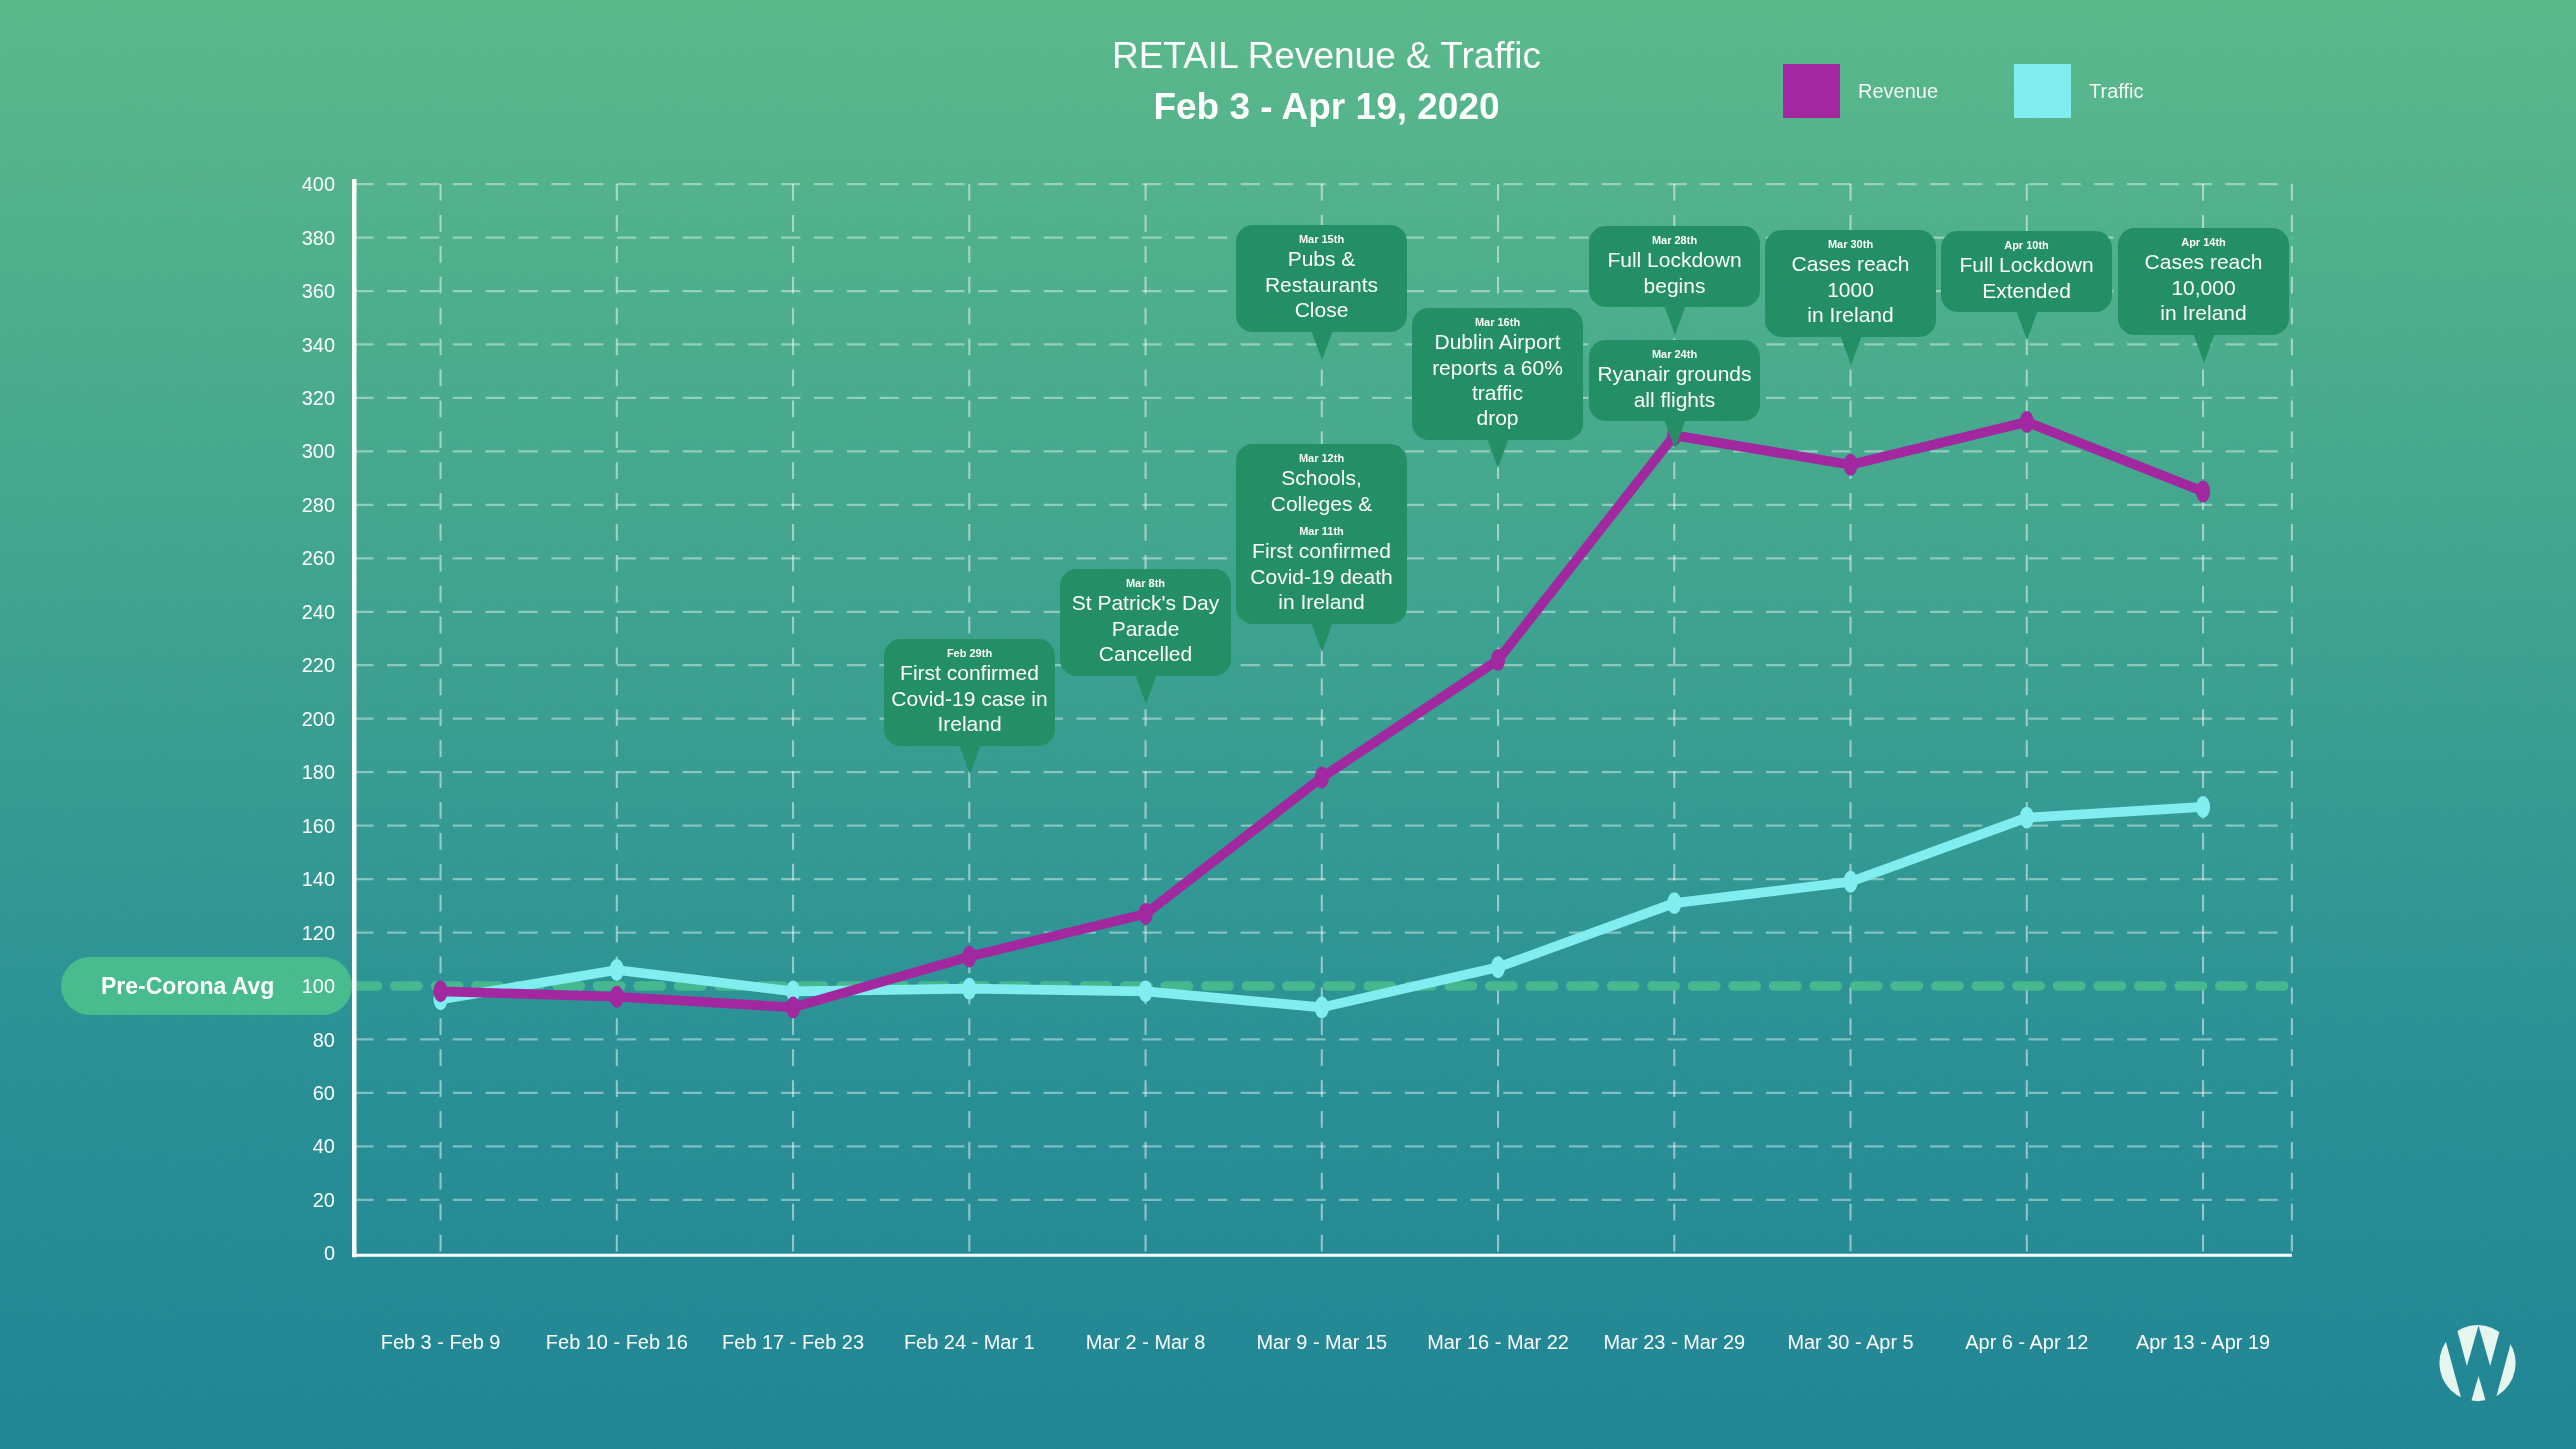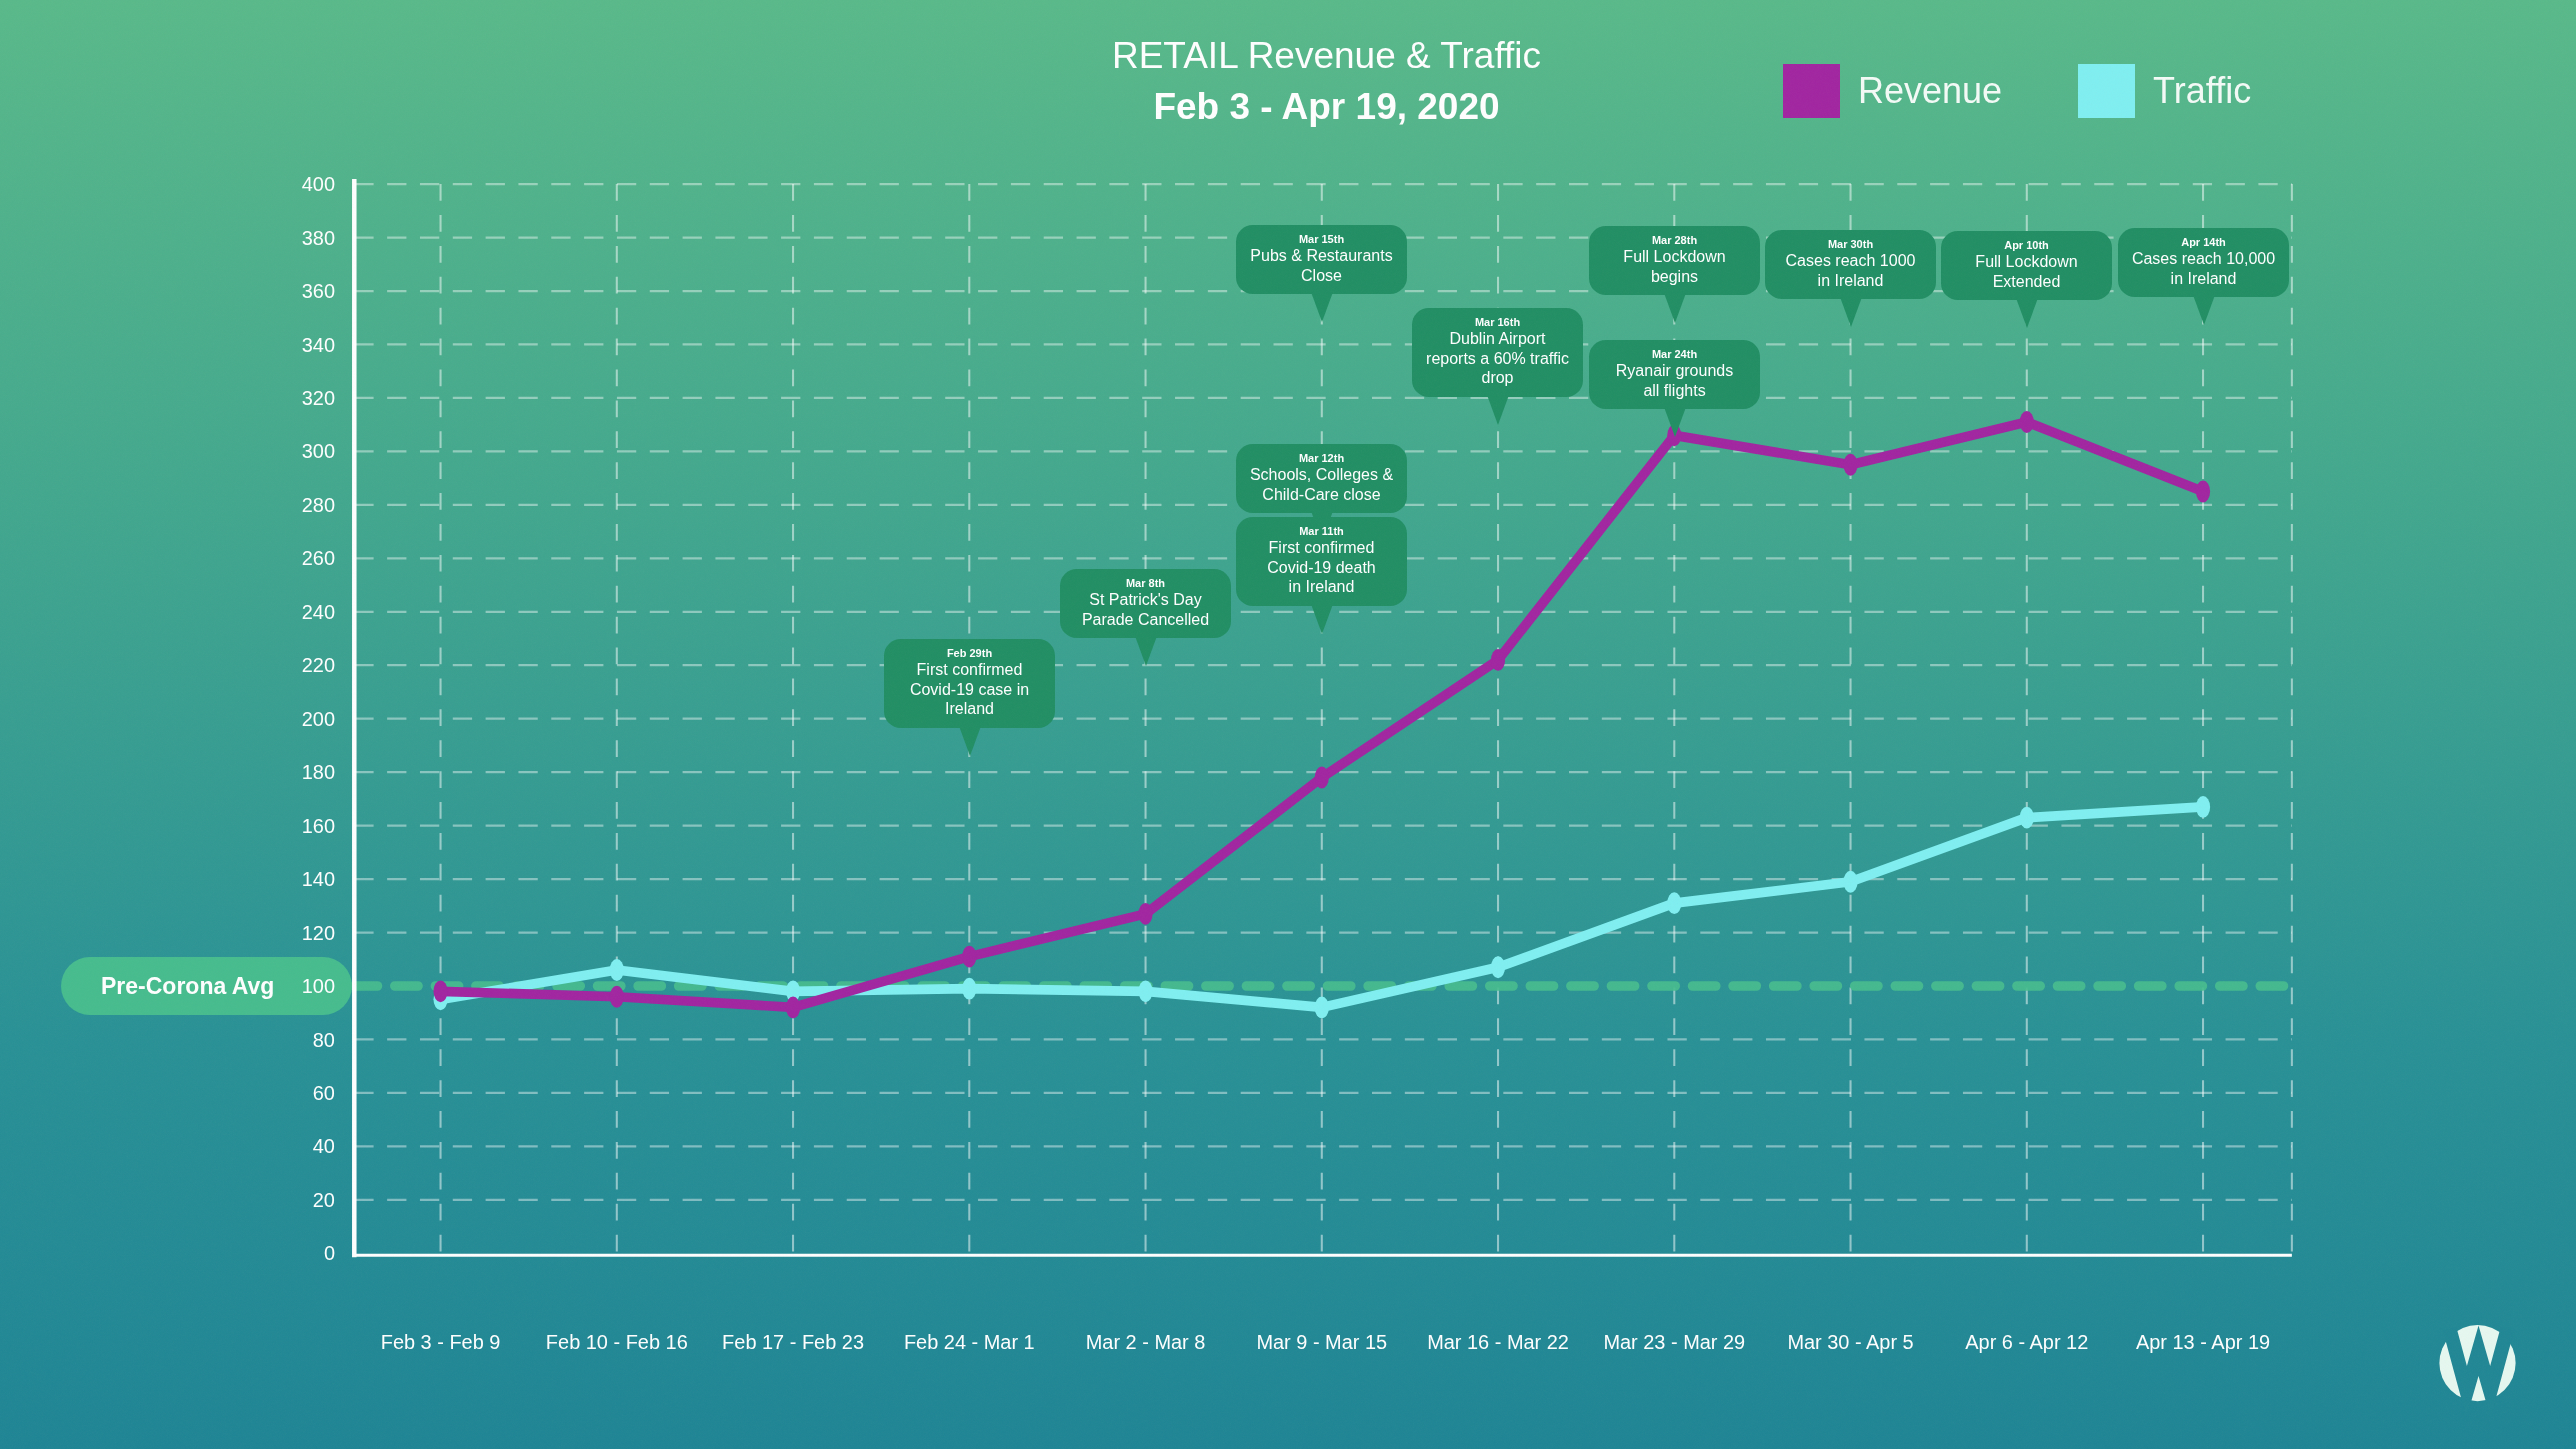--- a/index.html
+++ b/index.html
@@ -7,40 +7,40 @@
     position:relative; width:2576px; height:1449px; overflow:hidden;
     font-family:"Liberation Sans", sans-serif; color:#fff;
     background:linear-gradient(180deg,#58b989 0%,#41a78d 34%,#279095 72%,#1d8494 100%);
   }
   .title-block{position:absolute;left:779px;top:37px;width:1095px;text-align:center;z-index:3;}
   .title-block .t1{font-size:37px;font-weight:400;line-height:1.0;}
   .title-block .t2{font-size:37px;font-weight:700;line-height:1.0;margin-top:14px;}
   .legend{position:absolute;top:64px;left:1783px;display:flex;gap:76px;z-index:3;align-items:center;}
   .legend-item{display:flex;align-items:center;gap:18px;}
   .swatch{width:57px;height:54px;display:inline-block;}
-  .legend-label{font-size:36px;color:#f4fbf7;}
+  .legend-label{font-size:20px;color:#f4fbf7;}
   .pill{
     position:absolute;left:61px;top:957px;width:291px;height:58px;border-radius:30px;
     background:var(--avg,#45bc8d);display:flex;align-items:center;padding-left:40px;
     box-sizing:border-box;font-size:23px;font-weight:700;z-index:1;
   }
   #chart-svg{position:absolute;left:0;top:0;z-index:2;}
   #chart-svg text{font-family:"Liberation Sans", sans-serif;fill:#ffffff;}
   #callouts{position:absolute;left:0;top:0;width:100%;height:100%;z-index:4;}
   .callout{
     position:absolute;width:171px;box-sizing:border-box;background:var(--callout,#208e63);
     border-radius:16.7px;text-align:center;padding:8.4px 5.2px 9.7px;color:#fff;
   }
   .callout::after{
     content:"";position:absolute;left:50%;transform:translateX(-50%);bottom:-28px;
     width:0;height:0;border-style:solid;border-color:transparent;
     border-width:30px 11.6px 0 11.6px;border-top-color:var(--callout,#208e63);
   }
   .callout-date{font-size:11px;font-weight:700;line-height:1.18;}
-  .callout-line{font-size:16px;line-height:1.2;}
+  .callout-line{font-size:21px;line-height:1.2;}
   .logo{position:absolute;left:2426px;top:1307px;width:103px;height:106px;z-index:3;}
   #noise{position:absolute;left:0;top:0;z-index:9;opacity:0.05;pointer-events:none;}
 </style>
 </head>
 <body>
 
 <div class="canvas">
 
   <div class="title-block">
     <div class="t1">RETAIL Revenue &amp; Traffic</div>

